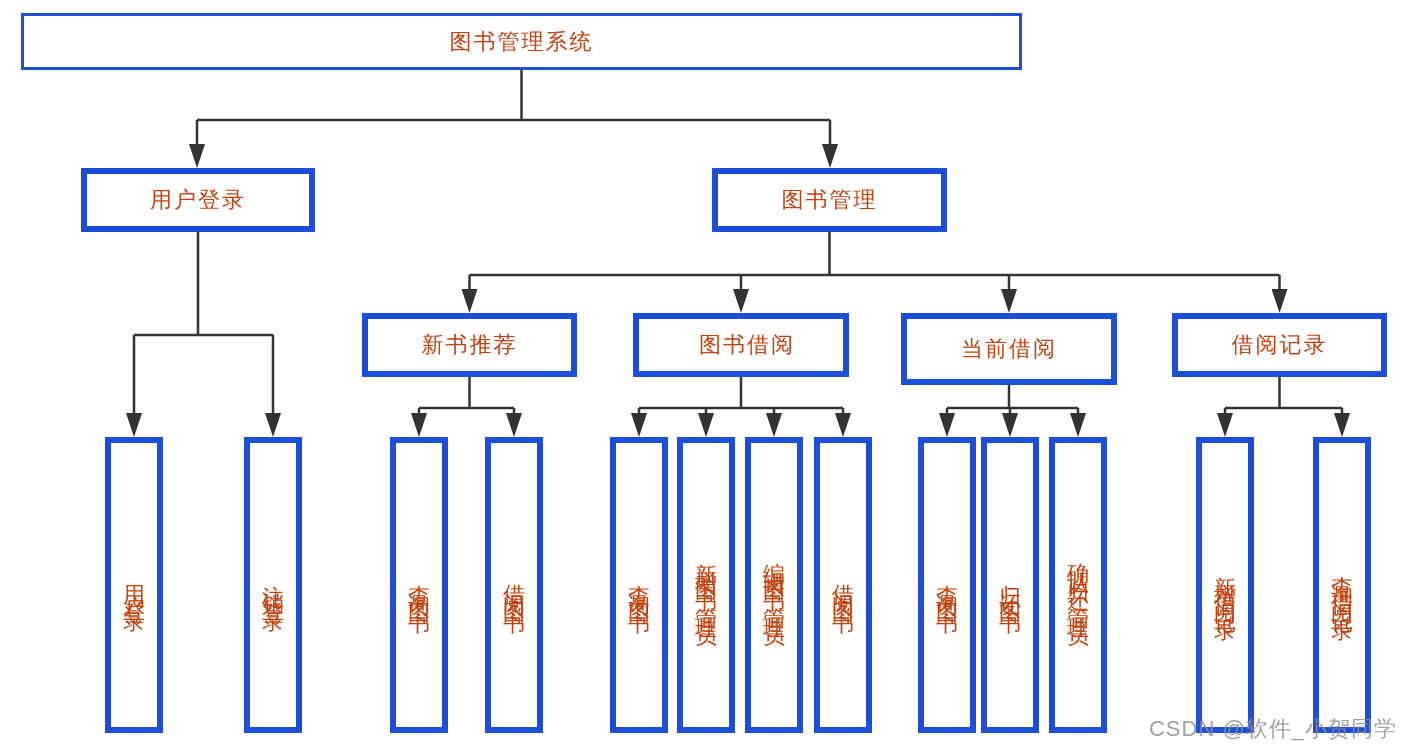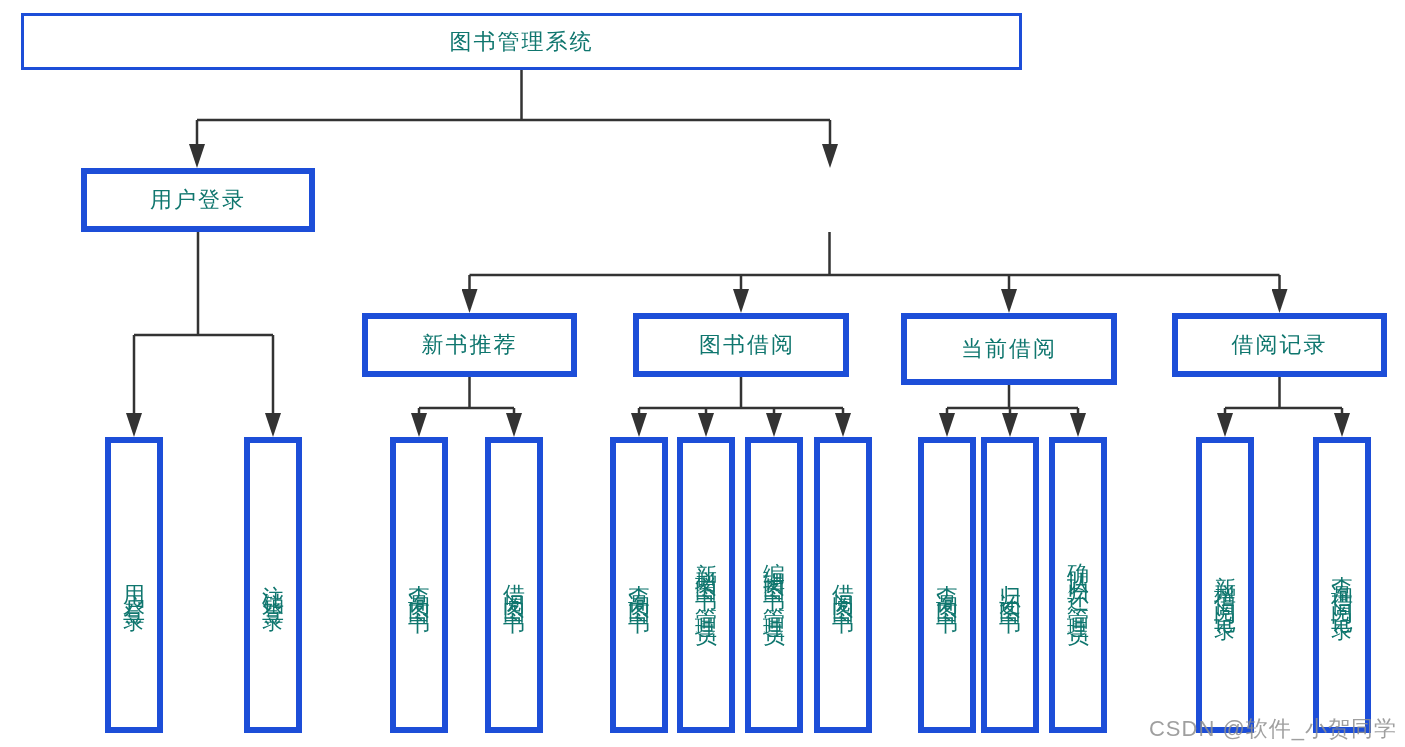--- a/index.html
+++ b/index.html
@@ -3,21 +3,21 @@
 <meta charset="utf-8">
 <style>
   html,body{margin:0;padding:0;background:#ffffff;}
   .canvas{
     position:relative;width:1405px;height:747px;background:#ffffff;
     font-family:"Liberation Sans","DejaVu Sans",sans-serif;overflow:hidden;
   }
   .connectors{position:absolute;left:0;top:0;}
   .box{
     position:absolute;box-sizing:border-box;background:#ffffff;
-    border:6px solid #1d4ed8;color:#0f766e;
+    border:6px solid #1d4ed8;color:#c2410c;
     display:flex;align-items:center;justify-content:center;
   }
   .h-box{font-size:22px;letter-spacing:2px;white-space:nowrap;}
   .v-box{
     writing-mode:vertical-rl;text-orientation:mixed;
     font-size:22px;letter-spacing:9px;line-height:1;
   }
   .root-box{border-width:3px;}
   .watermark{
     position:absolute;right:8px;top:714px;font-size:22px;letter-spacing:1px;
@@ -72,20 +72,23 @@
     </g>
   </svg>
 
   <div class="box h-box root-box" style="left:21px;top:13px;width:1001px;height:57px;">
     <span>图书管理系统</span>
   </div>
 
   <div class="box h-box" style="left:81px;top:168px;width:234px;height:64px;">
     <span>用户登录</span>
   </div>
+  <div class="box h-box" style="left:712px;top:168px;width:235px;height:64px;">
+    <span>图书管理</span>
+  </div>
 
   <div class="box h-box" style="left:362px;top:313px;width:215px;height:64px;">
     <span>新书推荐</span>
   </div>
   <div class="box h-box" style="left:633px;top:313px;width:216px;height:64px;padding-left:12px;">
     <span>图书借阅</span>
   </div>
   <div class="box h-box" style="left:901px;top:313px;width:216px;height:72px;">
     <span>当前借阅</span>
   </div>

